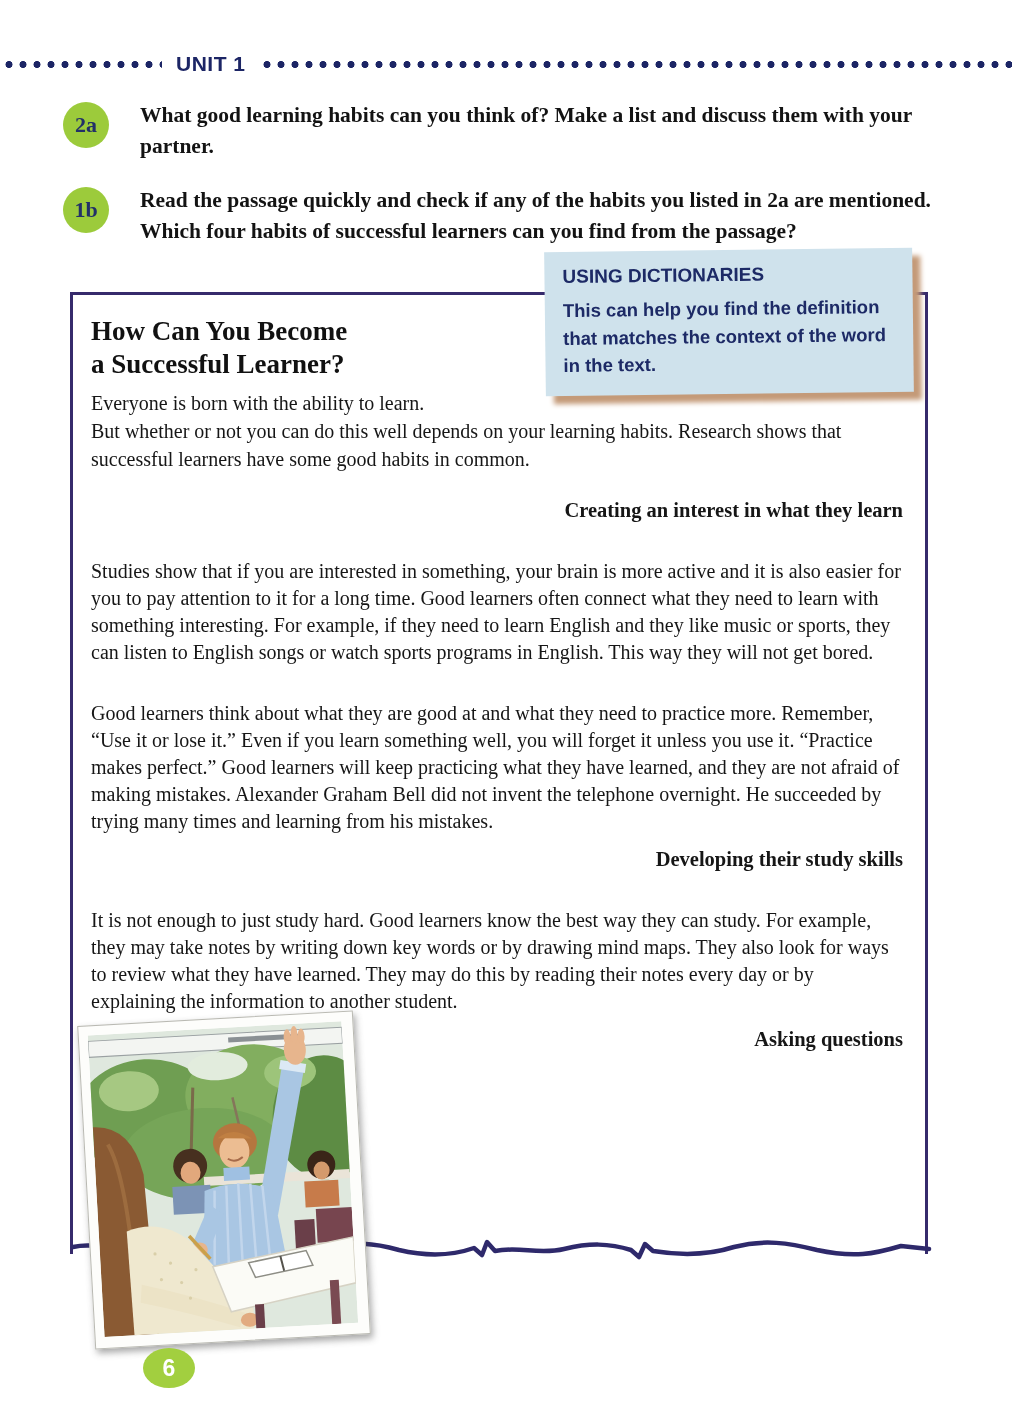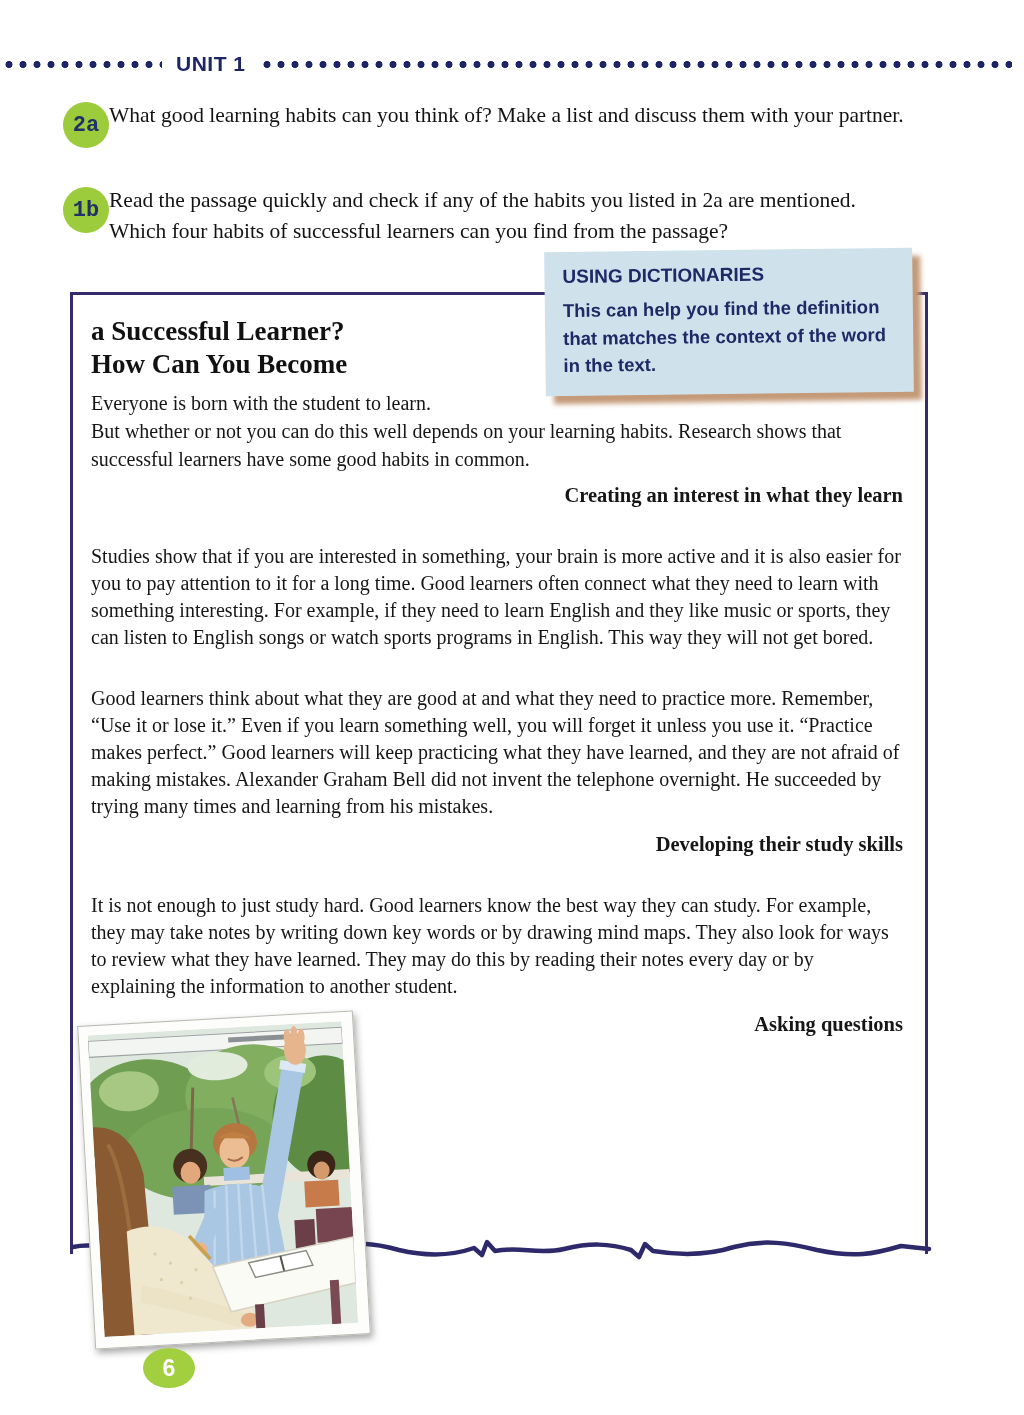--- a/index.html
+++ b/index.html
@@ -13,37 +13,37 @@
         background-size:14px 9px;background-position:center left;background-repeat:repeat-x;}
   .dots-left{width:160px;margin-left:2px;}
   .dots-right{flex:1;margin-right:0;}
   .unit-label{font-family:"Liberation Sans",sans-serif;font-weight:bold;font-size:21px;
         color:#1c2565;margin:0 14px;letter-spacing:.5px;}
   
   .activity{position:absolute;left:63px;display:flex;align-items:flex-start;}
   .activity-2a{top:100px;}
   .activity-2b{top:185px;}
   .badge{width:46px;height:46px;border-radius:50%;background:#9ccb3b;color:#223068;
-        font-family:Liberation Mono, monospace;font-weight:bold;font-size:22px;
+        font-family:Liberation Serif, serif;font-weight:bold;font-size:22px;
         display:flex;align-items:center;justify-content:center;flex:0 0 auto;margin-top:2px;}
-  .activity-text{width:800px;font-weight:normal;font-size:21.5px;line-height:31px;color:#131313;}
+  .activity-text{margin-left:31px;width:800px;font-weight:bold;font-size:21.5px;line-height:31px;color:#131313;}
   
   .tip-box{position:absolute;left:545px;top:250px;width:332px;background:#cfe2ec;
         padding:14px 18px 16px 18px;transform:rotate(-0.7deg);
         box-shadow:8px 8px 5px #c49a78;z-index:6;
         font-family:"Liberation Sans",sans-serif;color:#1d2a66;}
   .tip-title{font-weight:bold;font-size:19px;margin-bottom:9px;}
   .tip-body{font-weight:bold;font-size:18.5px;line-height:27.5px;}
   
   .passage-box{position:absolute;left:70px;top:292px;width:858px;height:962px;
         border:3px solid #362a6c;border-bottom:none;box-sizing:border-box;
         padding:20px 22px 0 18px;background:#ffffff;z-index:2;}
   .passage-title{font-weight:bold;font-size:27px;line-height:33px;color:#111;}
   .intro-line{font-size:20px;line-height:28px;margin-top:8px;}
-  .intro-rest{font-size:20px;line-height:28px;margin:0 0 9px 0;}
+  .intro-rest{font-size:20px;line-height:28px;margin:0 0 24px 0;}
   .section{margin-bottom:11px;}
   .section-heading{font-weight:bold;font-size:20.5px;line-height:27px;text-align:right;}
   .section-body{font-size:20px;line-height:27px;margin-top:34px;}
   .photo-spacer{float:left;width:285px;height:335px;}
   .closing-para{font-size:20px;line-height:27.5px;margin-top:9px;}
   
   .wavy-border{position:absolute;left:-4px;bottom:-15px;width:866px;height:32px;z-index:1;}
   
   .classroom-photo{position:absolute;left:86px;top:1018px;width:256px;height:304px;
         background:#fdfdfb;padding:9px;transform:rotate(-3.2deg);z-index:8;
@@ -72,24 +72,24 @@
   <div class="badge">1b</div>
   <div class="activity-text">Read the passage quickly and check if any of the habits you listed in 2a are mentioned. Which four habits of successful learners can you find from the passage?</div>
 </div>
 
 <div class="tip-box">
   <div class="tip-title">USING DICTIONARIES</div>
   <div class="tip-body">This can help you find the definition that matches the context of the word in the text.</div>
 </div>
 
 <div class="passage-box">
+  <div class="passage-title">How Can You Become</div>
   <div class="passage-title">a Successful Learner?</div>
-  <div class="passage-title">How Can You Become</div>
 
-  <div class="intro-line">Everyone is born with the student to learn.</div>
+  <div class="intro-line">Everyone is born with the ability to learn.</div>
   <p class="intro-rest">But whether or not you can do this well depends on your learning habits. Research shows that successful learners have some good habits in common.</p>
 
   <div class="section">
     <div class="section-heading">Creating an interest in what they learn</div>
     <div class="section-body">Studies show that if you are interested in something, your brain is more active and it is also easier for you to pay attention to it for a long time. Good learners often connect what they need to learn with something interesting. For example, if they need to learn English and they like music or sports, they can listen to English songs or watch sports programs in English. This way they will not get bored.</div>
   </div>
 
   <div class="section">
     <div class="section-body">Good learners think about what they are good at and what they need to practice more. Remember, “Use it or lose it.” Even if you learn something well, you will forget it unless you use it. “Practice makes perfect.” Good learners will keep practicing what they have learned, and they are not afraid of making mistakes. Alexander Graham Bell did not invent the telephone overnight. He succeeded by trying many times and learning from his mistakes.</div>
   </div>

